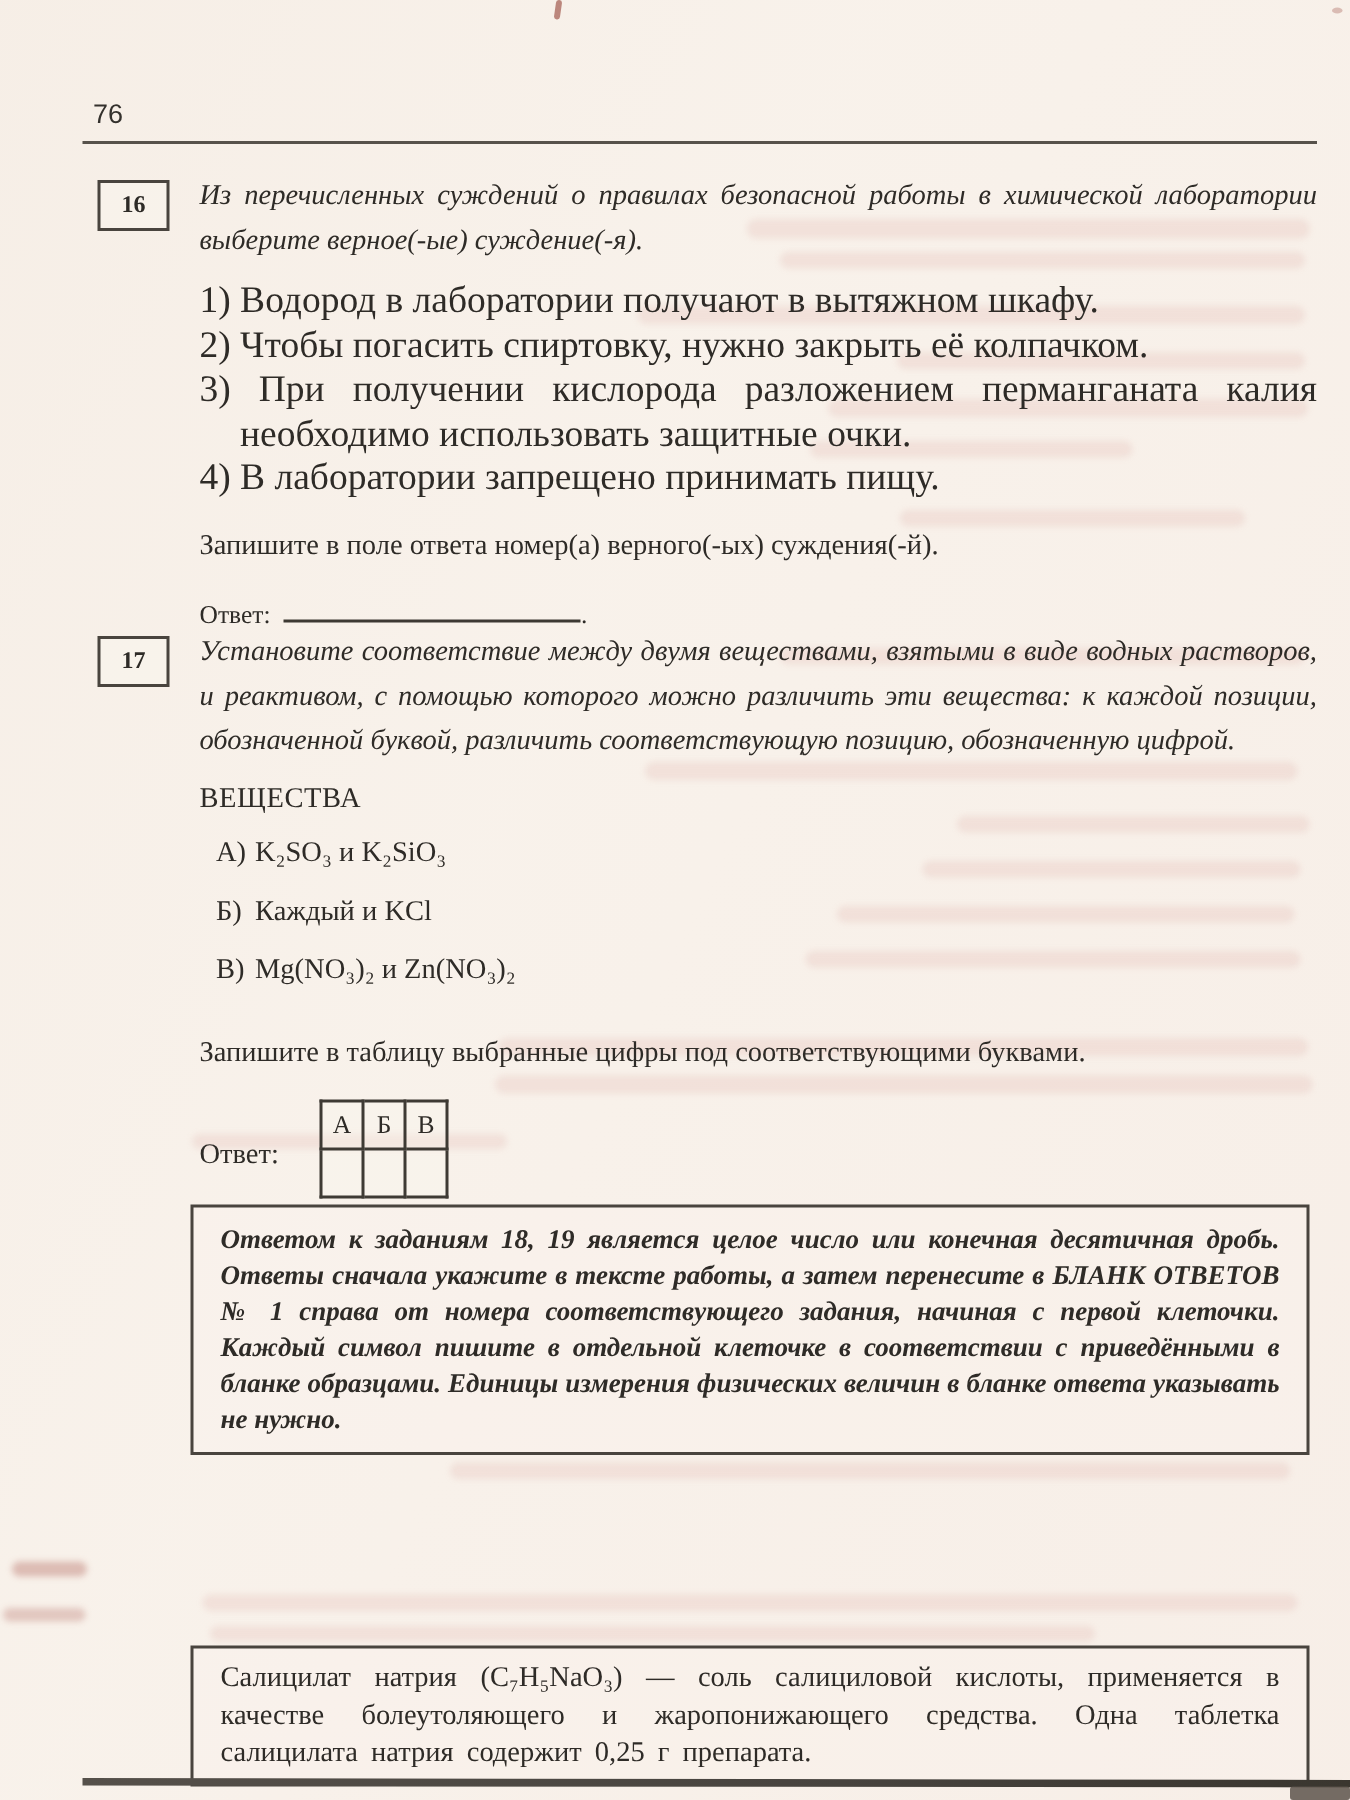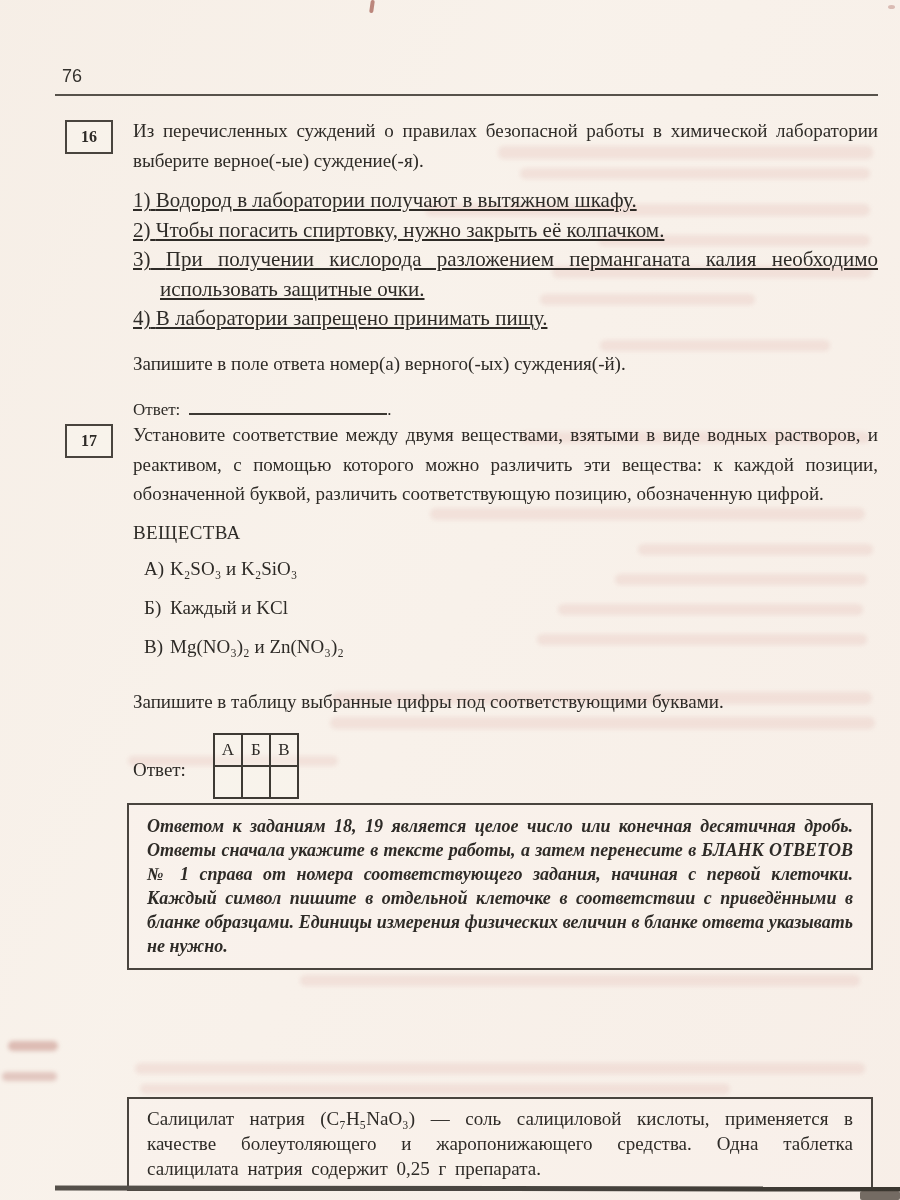--- a/index.html
+++ b/index.html
@@ -29,25 +29,25 @@
   .question{position:absolute;left:65px;width:813px;}
   #q16{top:116px;}
   #q17{top:420px;}
   .qnum-box{
     position:absolute;left:0;top:4px;width:44px;height:30px;
     border:2px solid #49443e;
     display:flex;align-items:center;justify-content:center;
     font-size:16px;font-weight:bold;color:#2e2b27;background:rgba(250,245,238,.5);
   }
   .q-body{margin-left:68px;}
-  .q-intro{margin:0;font-size:19px;line-height:29.5px;text-align:justify;}
+  .q-intro{margin:0;font-size:19px;line-height:29.5px;text-align:justify;font-style:italic;}
   .options{margin:11px 0 0 0;padding:0;list-style:none;}
   .options li{
-    font-size:21px;line-height:29.5px;
-    padding-left:27px;text-indent:-27px;text-align:justify;text-decoration:underline;
+    font-size:25px;line-height:29.5px;
+    padding-left:27px;text-indent:-27px;text-align:justify;
   }
   .q-instruction{margin:15px 0 0 0;font-size:19px;line-height:29px;}
   .answer-line{margin:21px 0 0 0;font-size:17px;}
   .blank{
     display:inline-block;width:198px;height:14px;
     border-bottom:2px solid #3d3933;margin-left:9px;
   }
   
   .match-cols{display:flex;margin-top:13px;}
   .col-left{width:380px;}

